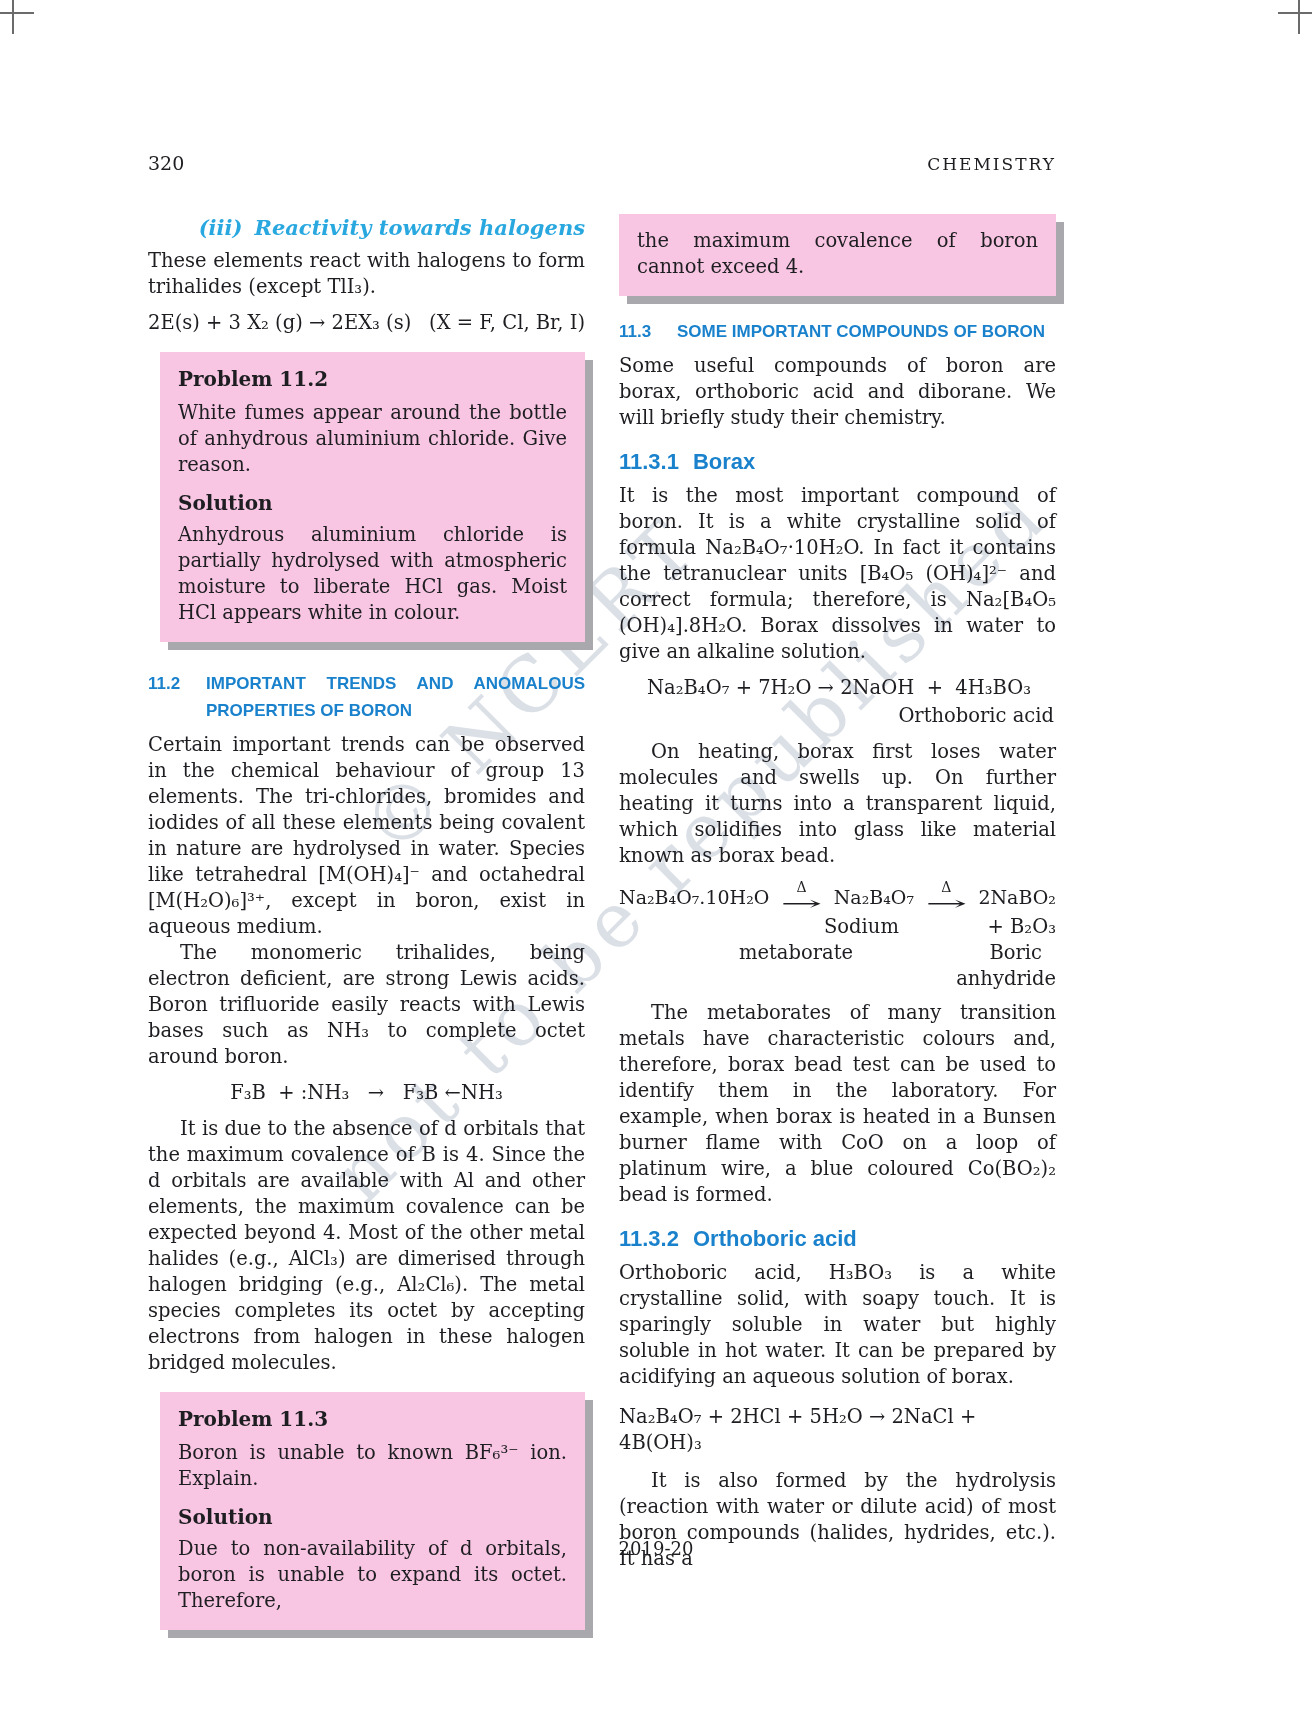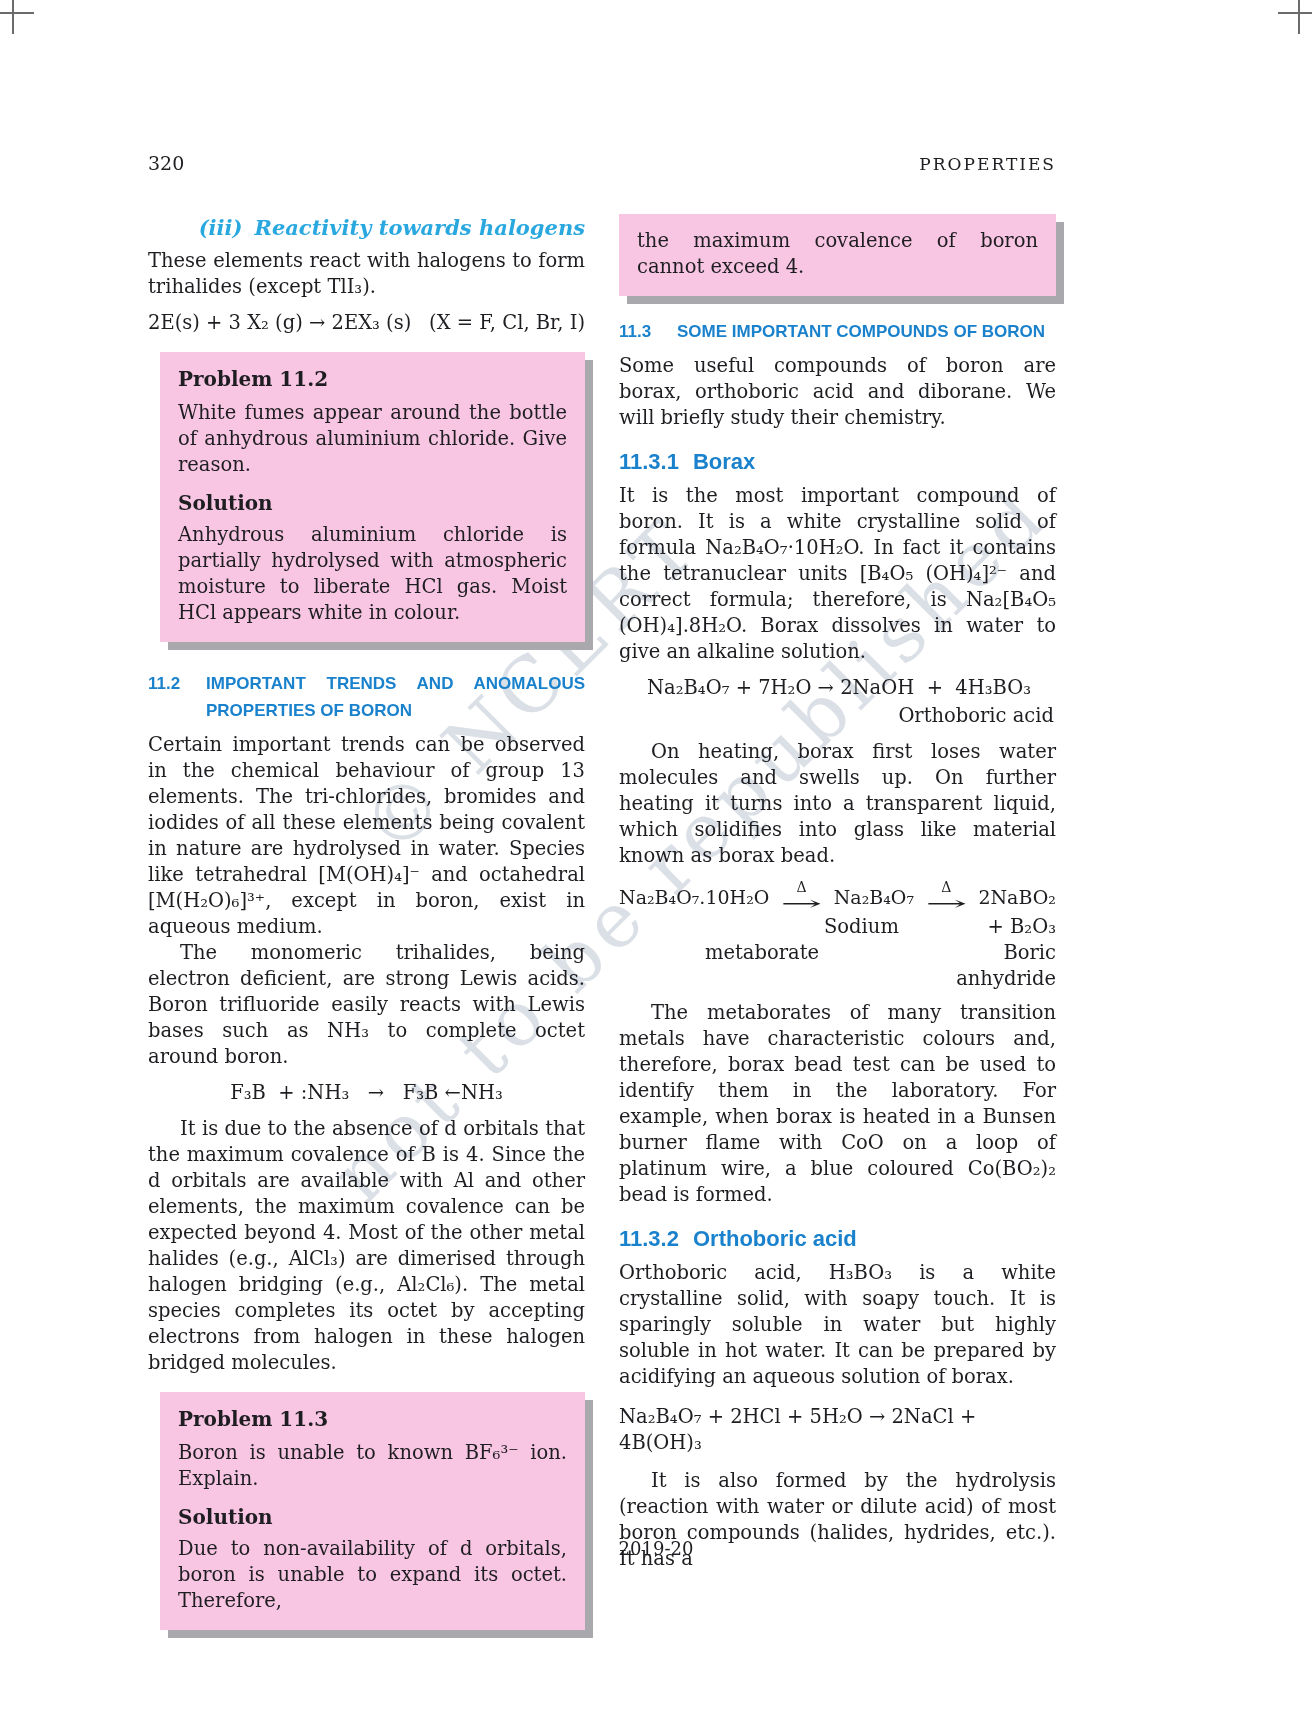--- a/index.html
+++ b/index.html
@@ -75,22 +75,22 @@
   .heat-eq{
     display:flex;justify-content:space-between;align-items:center;
     margin:12px 0 2px;white-space:nowrap;font-size:19px;
   }
   .darr{display:inline-flex;flex-direction:column;align-items:center;padding:0 4px;}
   .darr .d{font-size:14px;line-height:13px;}
   .darr .a{display:inline-block;font-size:20px;line-height:18px;transform:scaleX(2.5);}
   .lab-row{display:flex;line-height:26px;}
   .push{margin-left:auto;}
   .ml205{margin-left:205px;}
-  .ml190{margin-left:86px;}
-  .mr14{}
+  .ml190{margin-left:120px;}
+  .mr14{margin-right:14px;}
   .page-footer{
     position:absolute;left:0;top:1538px;width:100%;
     text-align:center;font-size:18px;z-index:1;
   }
 </style>
 </head>
 <body>
 
 <div class="sheet">
 
@@ -101,21 +101,21 @@
 
   <div class="watermark">
     <div>© NCERT</div>
     <div>not to be republished</div>
   </div>
 
   <div class="content">
 
     <div class="page-header">
       <span class="page-num">320</span>
-      <span class="running-head">PROPERTIES</span>
+      <span class="running-head">CHEMISTRY</span>
     </div>
 
     <div class="columns">
 
       <div class="col">
 
         <h3 class="h-iii">
           <span class="num">(iii)</span><span>Reactivity towards halogens</span>
         </h3>
 

